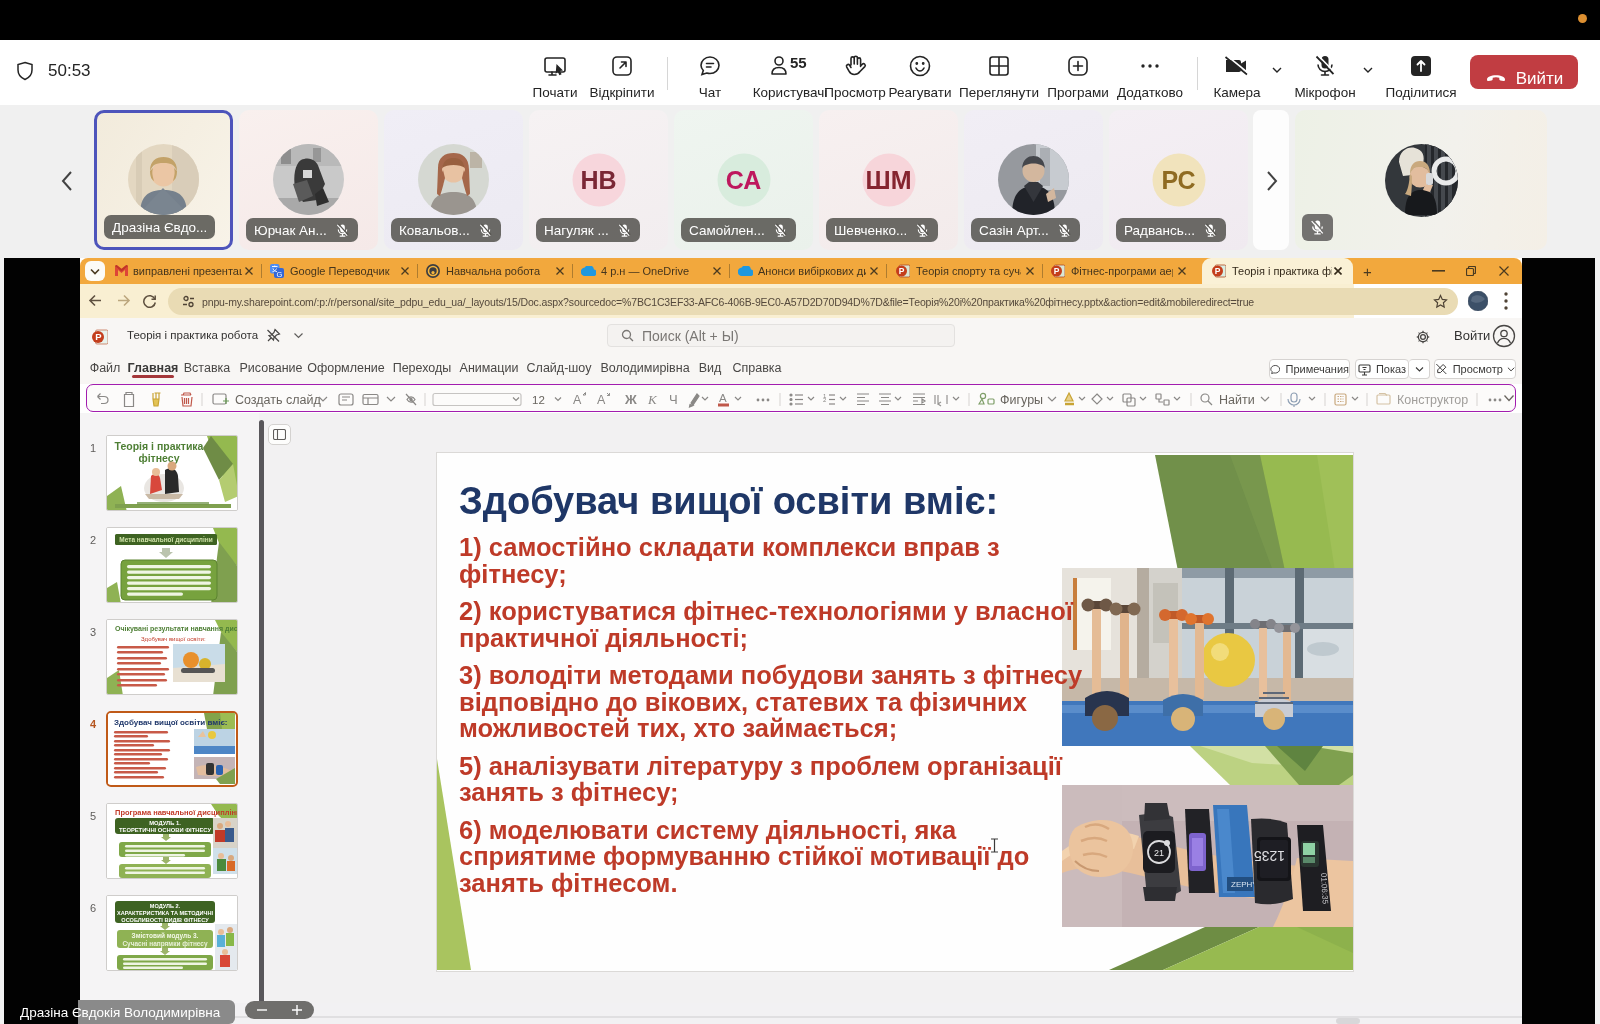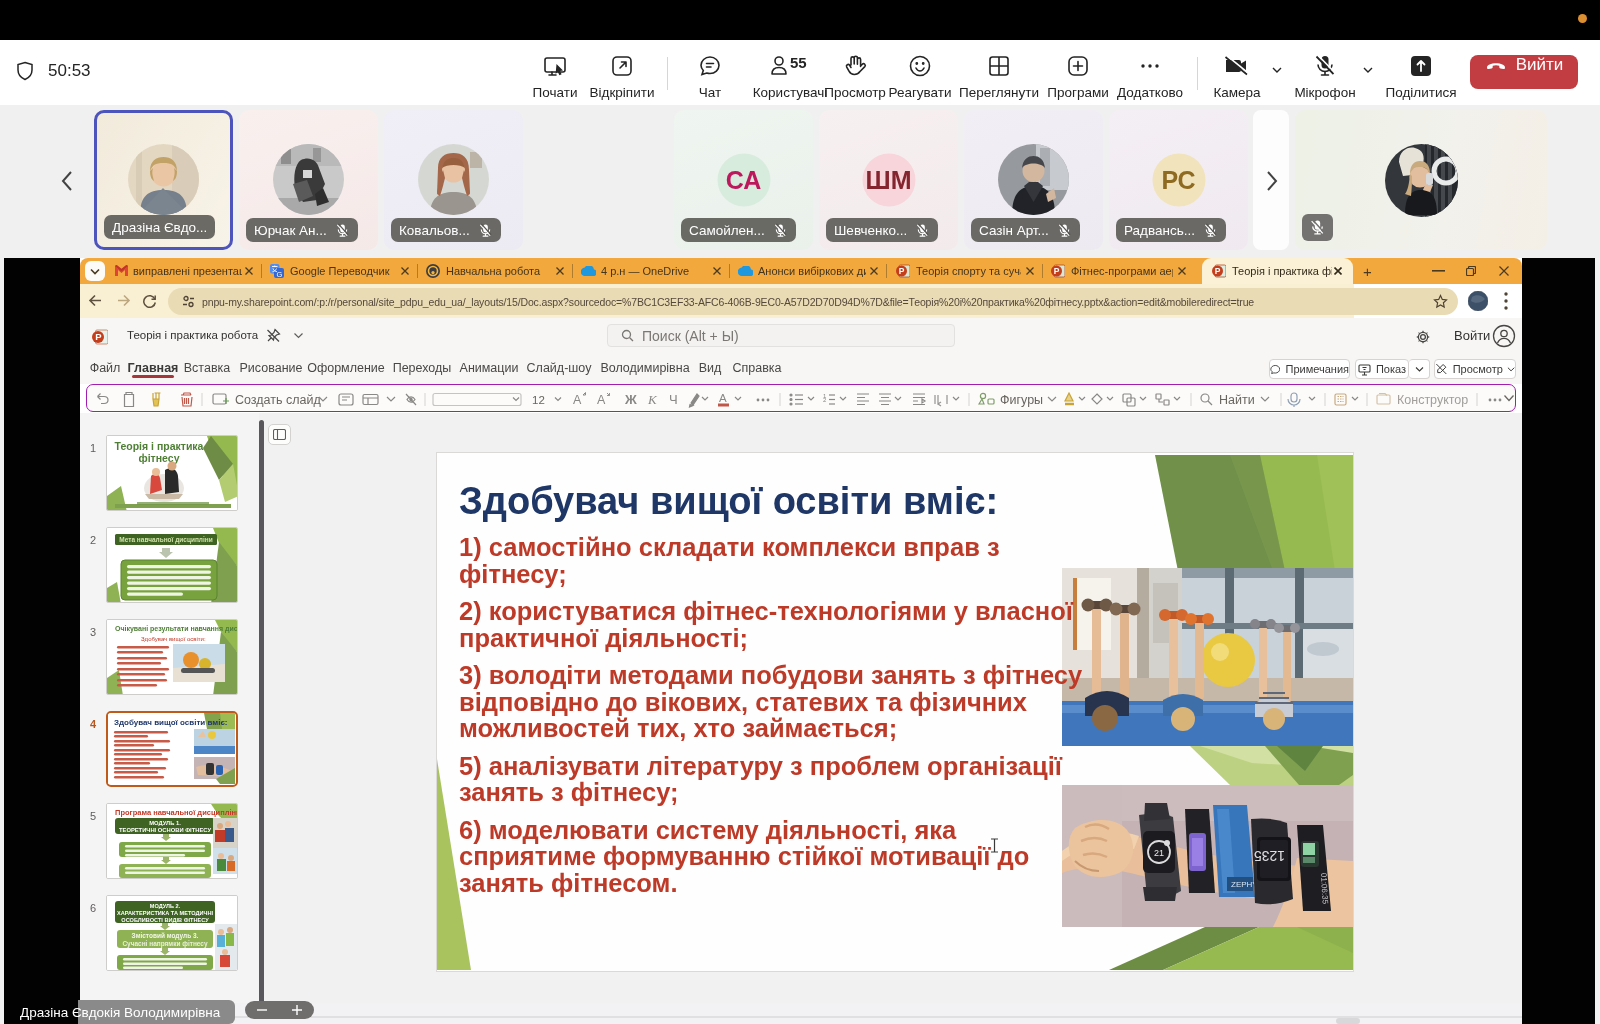--- a/index.html
+++ b/index.html
@@ -168,21 +168,21 @@
         <path d="M2 4 L6 8 L10 4"></path>
       </svg>
   </div>
   <div class="tbtn" style="left:1366px">
     <svg width="26" height="26" viewBox="0 0 26 26">
         <rect x="3" y="3" width="20" height="20" rx="4" fill="#242424"></rect>
         <path d="M13 18 V8.5 M9.5 11.5 L13 8 l3.5 3.5" fill="none" stroke="#fff" stroke-width="1.8" stroke-linecap="round" stroke-linejoin="round"></path>
       </svg>
     <div class="lbl">Поділитися</div>
   </div>
-  <div class="abs" style="left:1470px;top:15px;width:108px;height:34px;background:#C13D42;border-radius:8px;display:flex;align-items:flex-start;justify-content:center;gap:9px">
+  <div class="abs" style="left:1470px;top:15px;width:108px;height:34px;background:#C13D42;border-radius:8px;display:flex;align-items:flex-end;justify-content:center;gap:9px">
     <svg width="22" height="22" viewBox="0 0 22 22" fill="#fff">
         <path d="M2 12.5 C2 10 6 8.3 11 8.3 C16 8.3 20 10 20 12.5 C20 13.6 19.4 14.2 18.4 14 L15.5 13.4 C14.7 13.2 14.3 12.8 14.3 12 V10.8 C13.3 10.5 12.2 10.3 11 10.3 C9.8 10.3 8.7 10.5 7.7 10.8 V12 C7.7 12.8 7.3 13.2 6.5 13.4 L3.6 14 C2.6 14.2 2 13.6 2 12.5 Z"></path>
       </svg>
     <span style="color:#fff;font-size:17px">Вийти</span>
   </div>
 </div>
 <div class="abs" id="tilestrip">
   <svg class="abs" style="left:58px;top:63px" width="18" height="26" viewBox="0 0 18 26" fill="none" stroke="#424242" stroke-width="2">
       <path d="M13 4 L5 13 L13 22"></path>
     </svg>
@@ -257,20 +257,30 @@
       </svg>
     <div class="tlabel">Ковальов...<svg class="micx" width="15" height="15" viewBox="0 0 16 16" fill="#fff">
           <rect x="5.5" y="1.5" width="5" height="8.5" rx="2.5"></rect>
           <path d="M3.5 7 a4.5 4.5 0 0 0 9 0" fill="none" stroke="#fff" stroke-width="1.2"></path>
           <path d="M8 11.5 V14 M5.5 14 h5" fill="none" stroke="#fff" stroke-width="1.2" stroke-linecap="round"></path>
           <path d="M2.5 2 L13 13.5" stroke="#fff" stroke-width="1.2"></path>
           <path d="M3.6 1 L14 12.5" stroke="#585652" stroke-width="1.3"></path>
         </svg></div>
   </div>
 
+  <div class="tile" style="left:529px;background:linear-gradient(160deg,#F6F2F3,#F2EDEF)">
+    <div class="initials" style="width:53px;height:53px;background:#F7D6DC;color:#7A2735">НВ</div>
+    <div class="tlabel">Нагуляк ...<svg class="micx" width="15" height="15" viewBox="0 0 16 16" fill="#fff">
+          <rect x="5.5" y="1.5" width="5" height="8.5" rx="2.5"></rect>
+          <path d="M3.5 7 a4.5 4.5 0 0 0 9 0" fill="none" stroke="#fff" stroke-width="1.2"></path>
+          <path d="M8 11.5 V14 M5.5 14 h5" fill="none" stroke="#fff" stroke-width="1.2" stroke-linecap="round"></path>
+          <path d="M2.5 2 L13 13.5" stroke="#fff" stroke-width="1.2"></path>
+          <path d="M3.6 1 L14 12.5" stroke="#585652" stroke-width="1.3"></path>
+        </svg></div>
+  </div>
 
   <div class="tile" style="left:674px;background:linear-gradient(160deg,#EFF5F0,#EAF1EB)">
     <div class="initials" style="width:53px;height:53px;background:#D8ECDD;color:#be185d">СА</div>
     <div class="tlabel">Самойлен...<svg class="micx" width="15" height="15" viewBox="0 0 16 16" fill="#fff">
           <rect x="5.5" y="1.5" width="5" height="8.5" rx="2.5"></rect>
           <path d="M3.5 7 a4.5 4.5 0 0 0 9 0" fill="none" stroke="#fff" stroke-width="1.2"></path>
           <path d="M8 11.5 V14 M5.5 14 h5" fill="none" stroke="#fff" stroke-width="1.2" stroke-linecap="round"></path>
           <path d="M2.5 2 L13 13.5" stroke="#fff" stroke-width="1.2"></path>
           <path d="M3.6 1 L14 12.5" stroke="#585652" stroke-width="1.3"></path>
         </svg></div>

